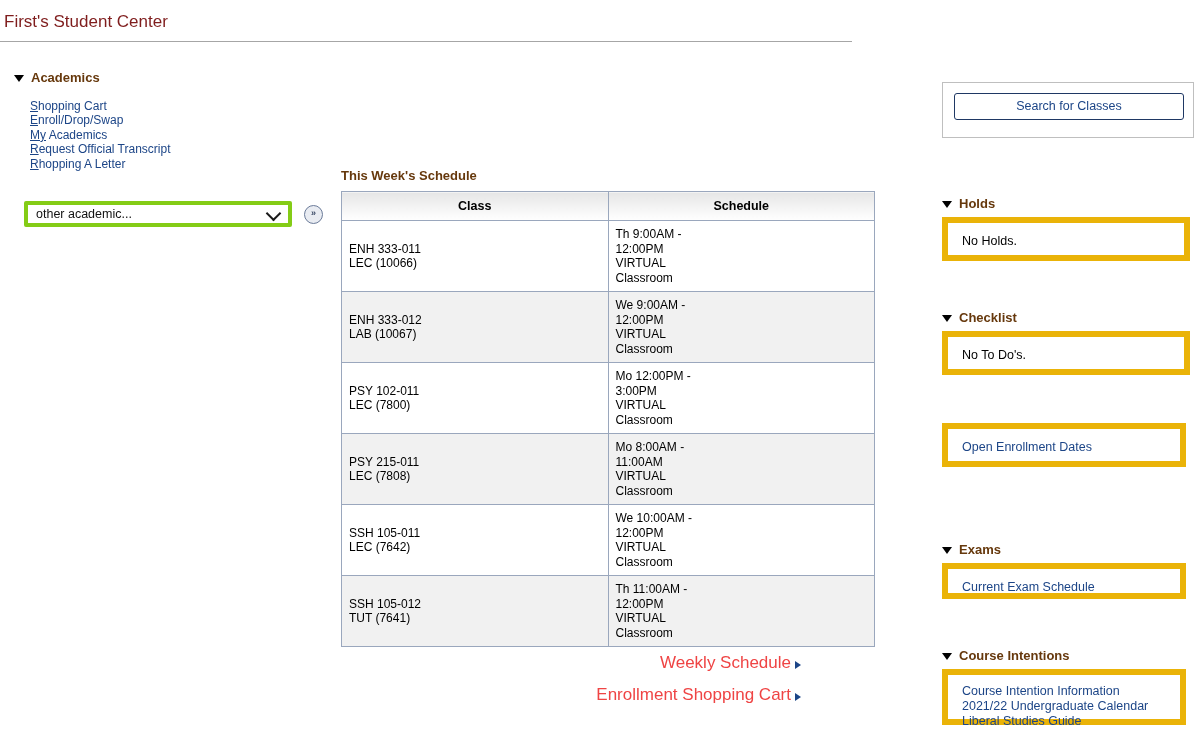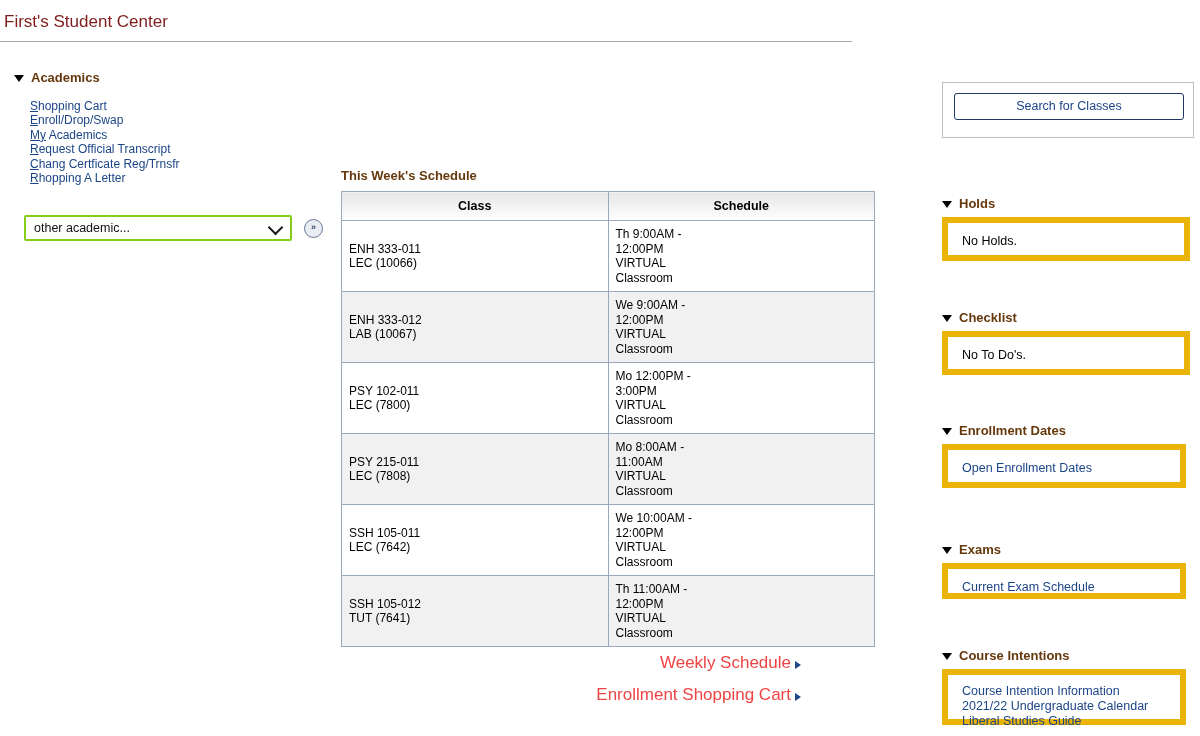--- a/index.html
+++ b/index.html
@@ -82,21 +82,21 @@
     margin-top: 30px;
     margin-left: 24px;
     display: flex;
     align-items: center;
     gap: 12px;
   }
   #other-academic-select {
     width: 268px;
     height: 26px;
     box-sizing: border-box;
-    border: 2px solid #84cc16;
+    border: 4px solid #84cc16;
     border-radius: 2px;
     background: #ffffff;
     font-family: "Liberation Sans", sans-serif;
     font-size: 12.5px;
     color: #111;
     padding: 0 22px 0 8px;
     display: flex;
     align-items: center;
     position: relative;
   }
@@ -266,21 +266,20 @@
   <div class="group-head">
     <span class="tri"></span>
     <span>Academics</span>
   </div>
 
   <div id="academics-links">
     <a href="#"><span class="ak">S</span><span>hopping Cart</span></a>
     <a href="#"><span class="ak">E</span><span>nroll/Drop/Swap</span></a>
     <a href="#"><span class="ak">My</span><span> Academics</span></a>
     <a href="#"><span class="ak">R</span><span>equest Official Transcript</span></a>
-    <a href="#"><span class="ak">C</span><span>hang Certficate Reg/Trnsfr</span></a>
     <a href="#"><span class="ak">R</span><span>hopping A Letter</span></a>
   </div>
 
   <div id="other-academic-row">
     <div id="other-academic-select">
       <span>other academic...</span>
       <span class="chev"></span>
     </div>
     <div id="go-button">»</div>
   </div>
@@ -401,24 +400,20 @@
     <div class="side-head">
       <span class="tri"></span>
       <span>Checklist</span>
     </div>
     <div class="side-box" id="checklist-box">
       <span>No To Do's.</span>
     </div>
   </div>
 
   <div class="side-section" id="enrollment-section">
-    <div class="side-head">
-      <span class="tri"></span>
-      <span>Enrollment Dates</span>
-    </div>
     <div class="side-box" id="enrollment-box">
       <a href="#">Open Enrollment Dates</a>
     </div>
   </div>
 
   <div class="side-section" id="exams-section">
     <div class="side-head">
       <span class="tri"></span>
       <span>Exams</span>
     </div>

